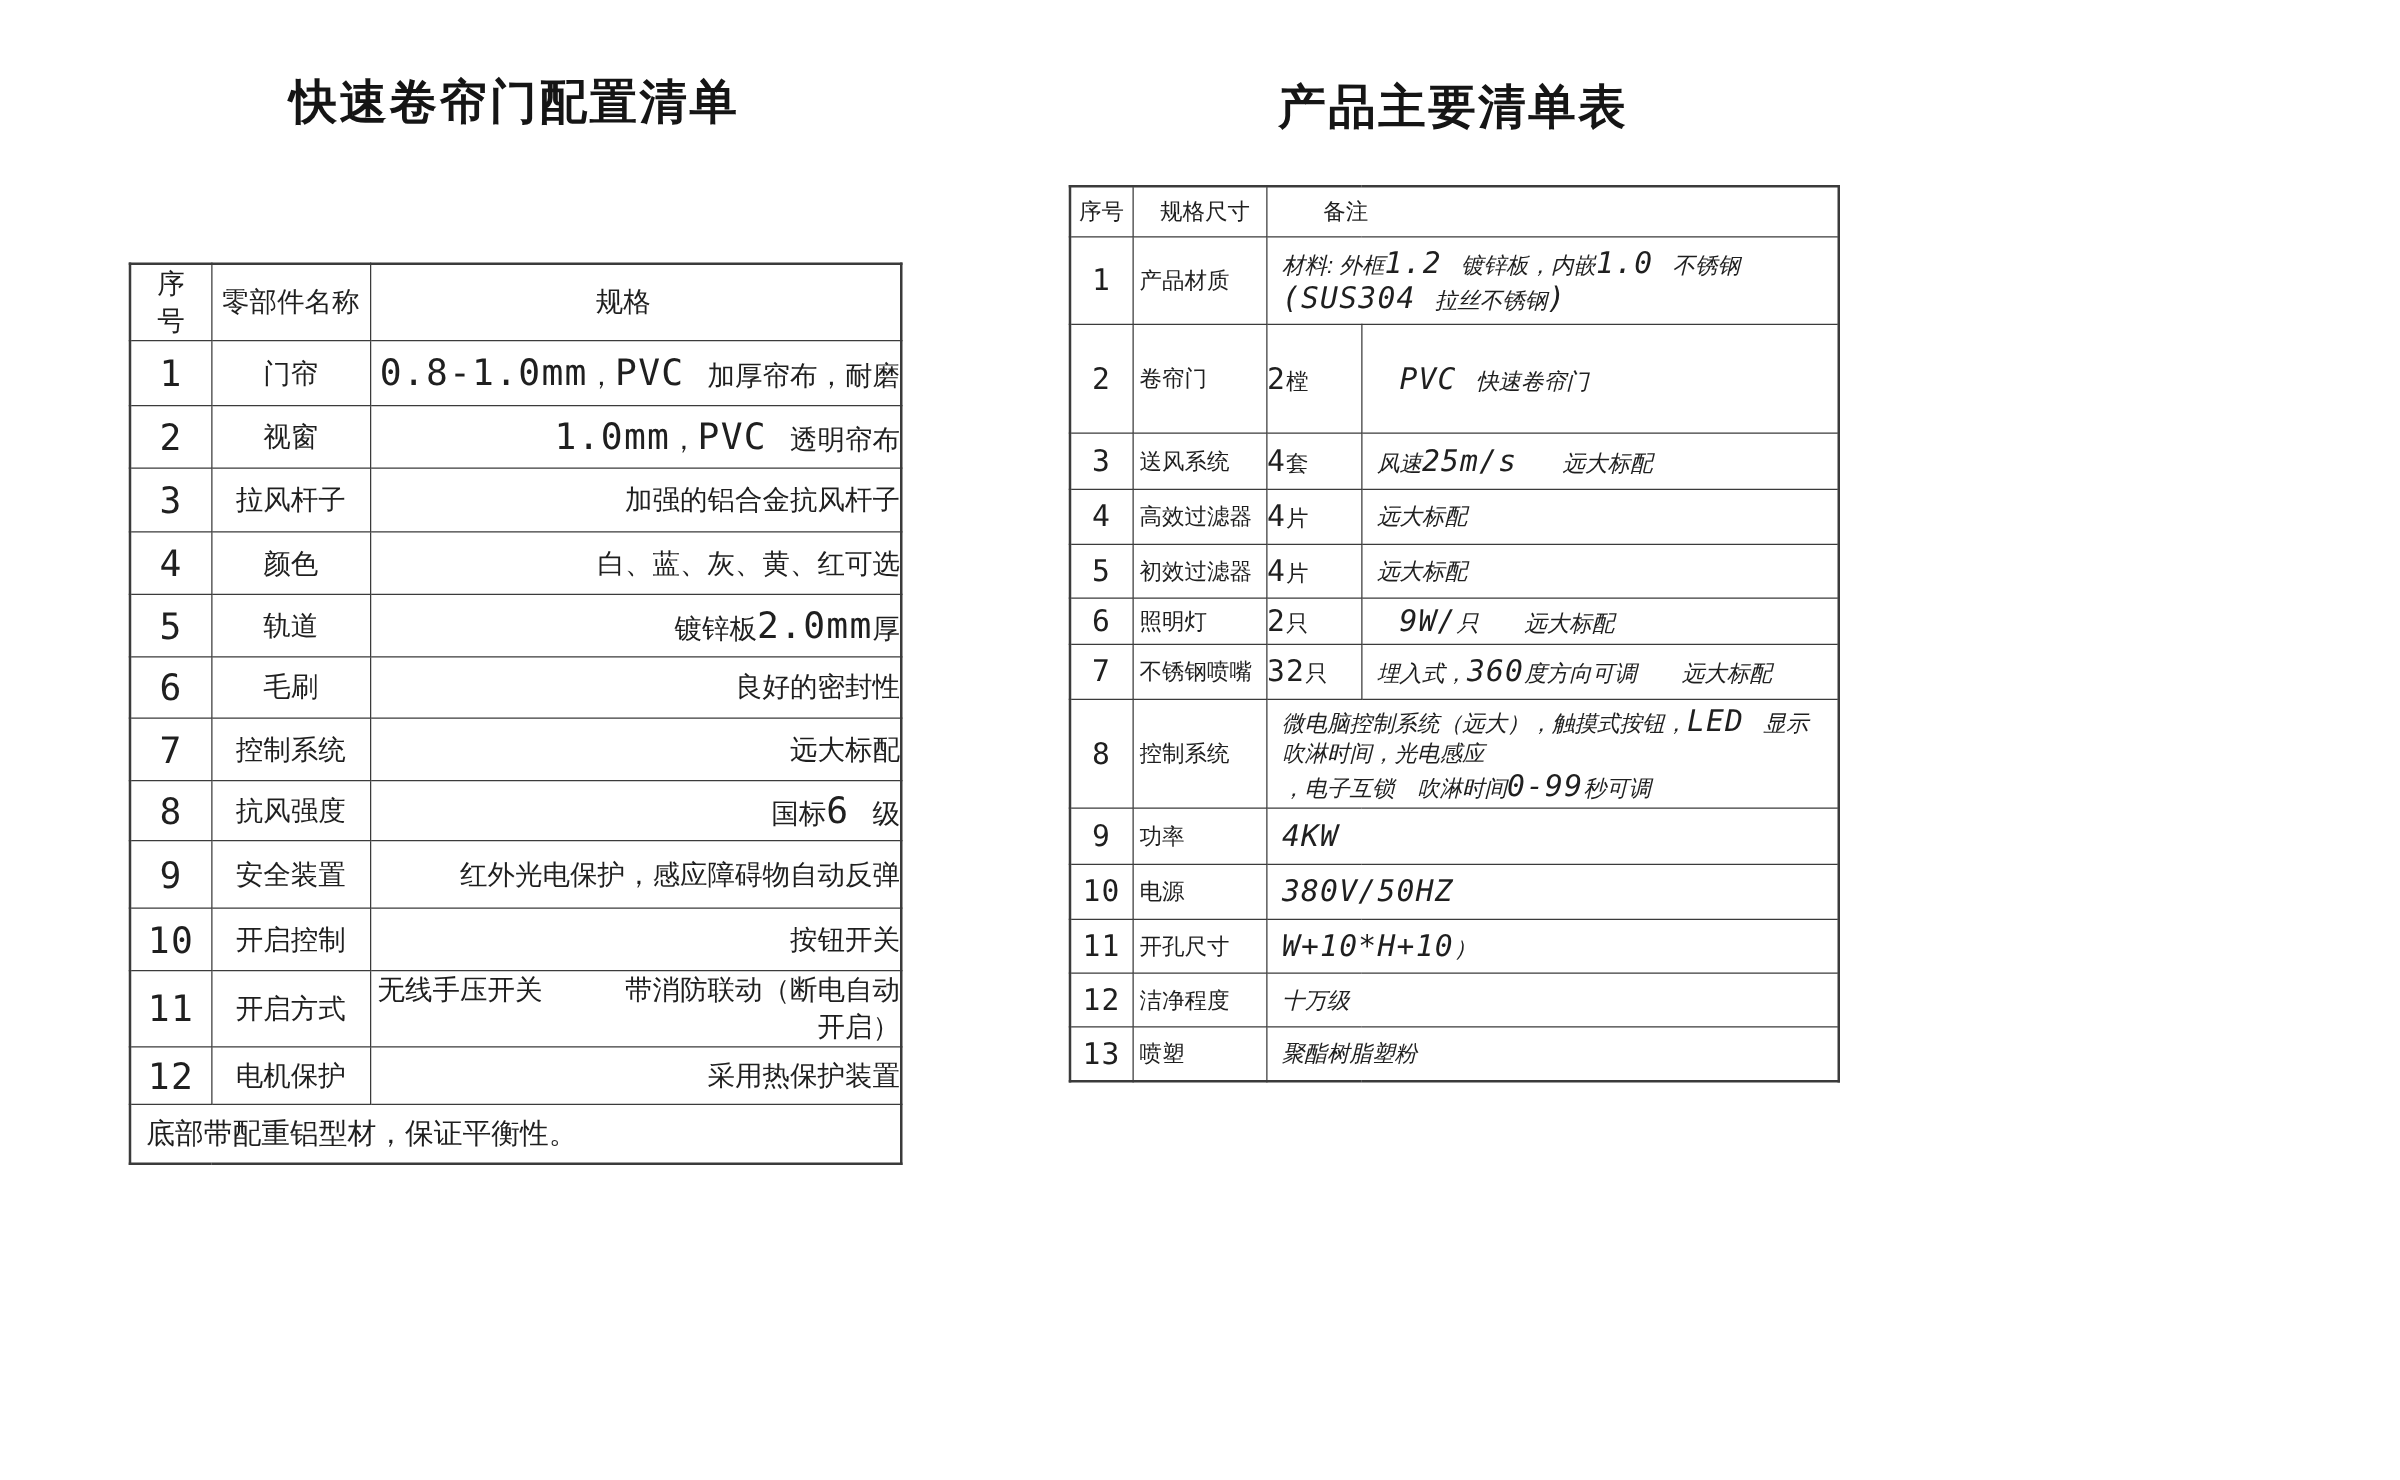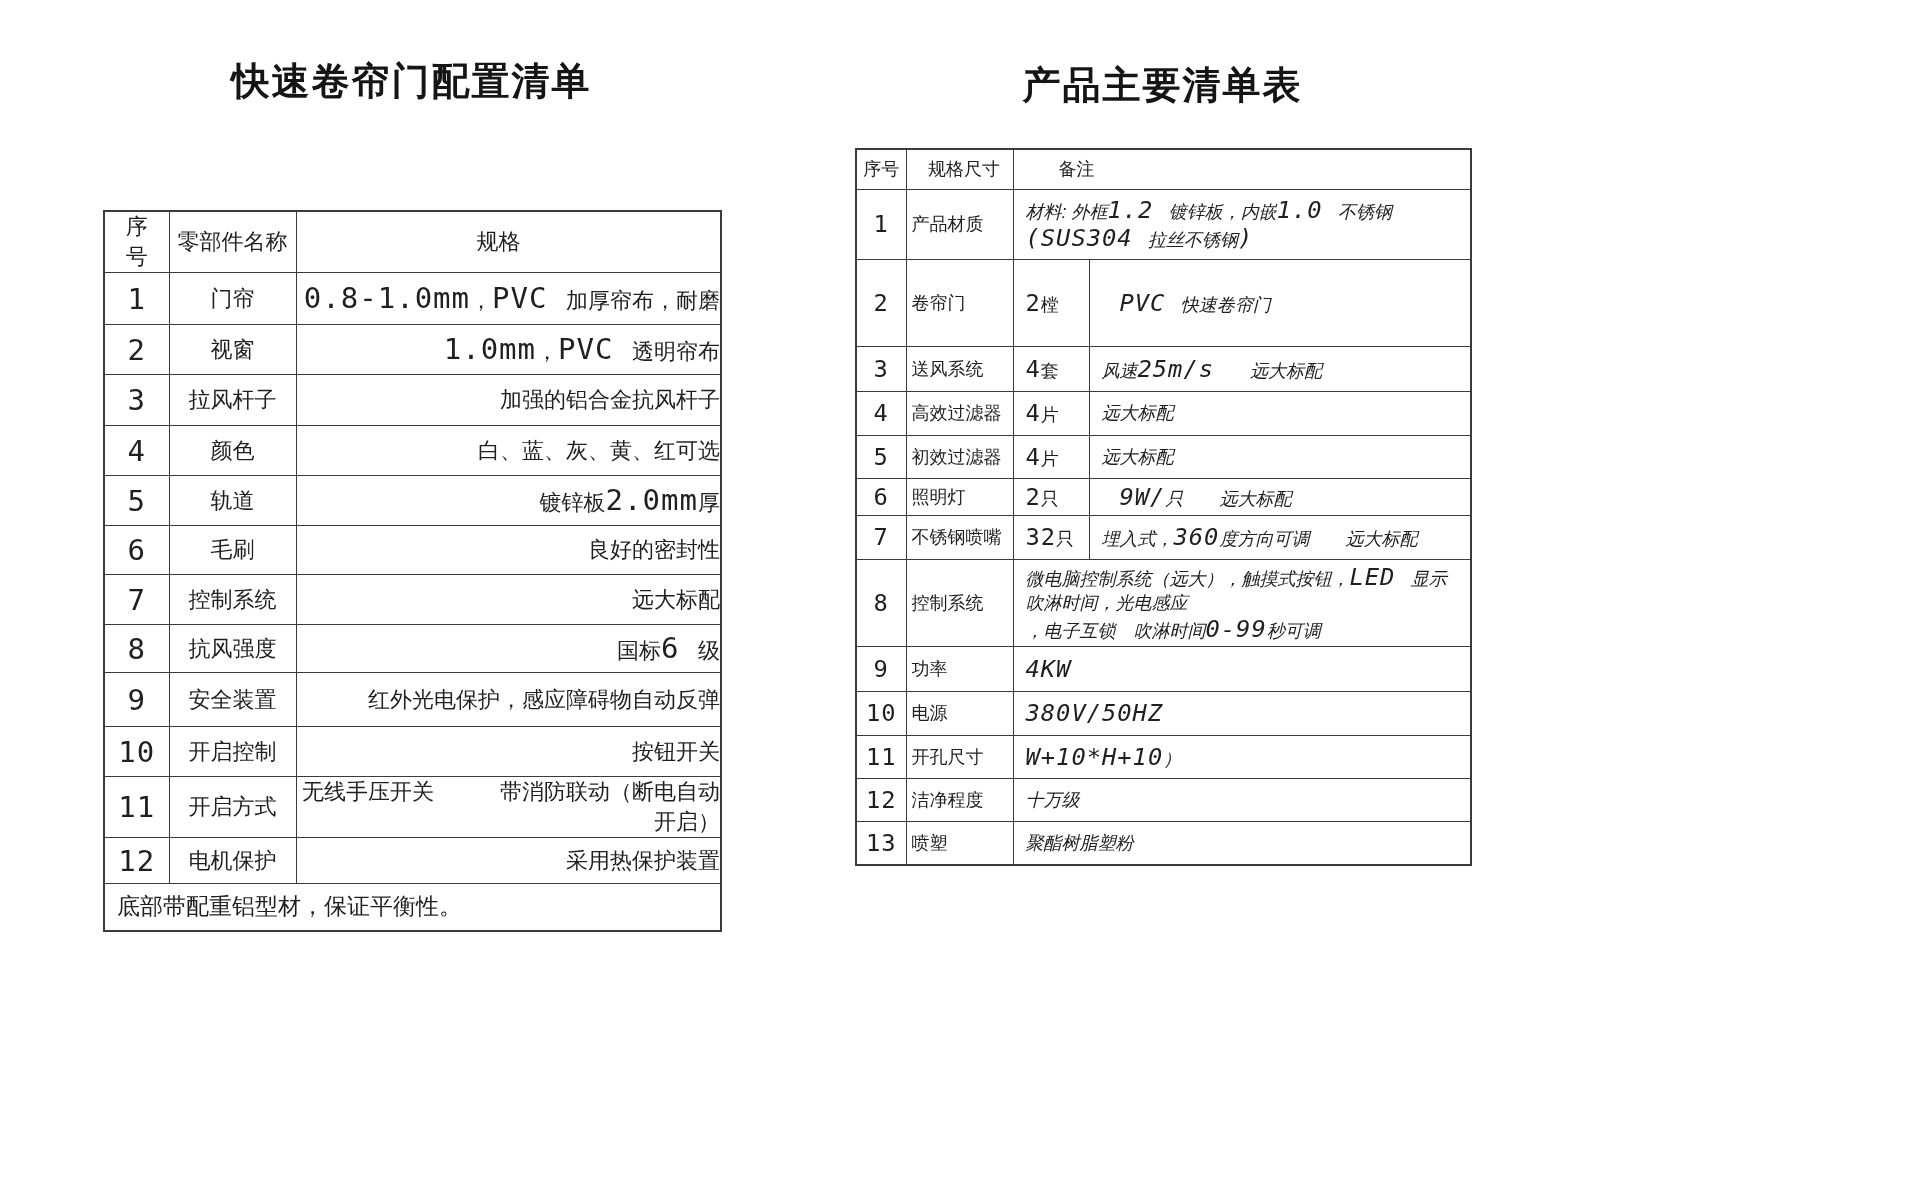--- a/index.html
+++ b/index.html
@@ -41,21 +41,21 @@
   #left-table .hdr-no{text-align:center;}
   #left-table .hdr-name{text-align:center;}
   #left-table .hdr-spec{text-align:left;padding-left:180px;}
   #left-table .c-footer{text-align:left;padding-left:12px;font-size:23px;}
 
   
   #right-table{left:855px;top:148px;width:615px;font-size:18px;}
   #right-table th{font-size:18px;}
   #right-table .c-no{text-align:center;}
   #right-table .c-name{text-align:left;padding-left:5px;}
-  #right-table .c-qty{text-align:left;padding-left:12px;}
+  #right-table .c-qty{text-align:left;}
   #right-table .c-remark{text-align:left;padding-left:12px;padding-right:6px;font-style:italic;}
   #right-table .hdr-no{text-align:center;}
   #right-table .hdr-name{text-align:center;padding-left:9px;}
   #right-table .hdr-remark{text-align:left;padding-left:45px;}
 </style>
 </head>
 <body style="--background: #ffffff; --line: #3b3b3b; --text: #1f1f1f;">
 
 <div id="left-title" class="sheet-title">快速卷帘门配置清单</div>
 <div id="right-title" class="sheet-title">产品主要清单表</div>

